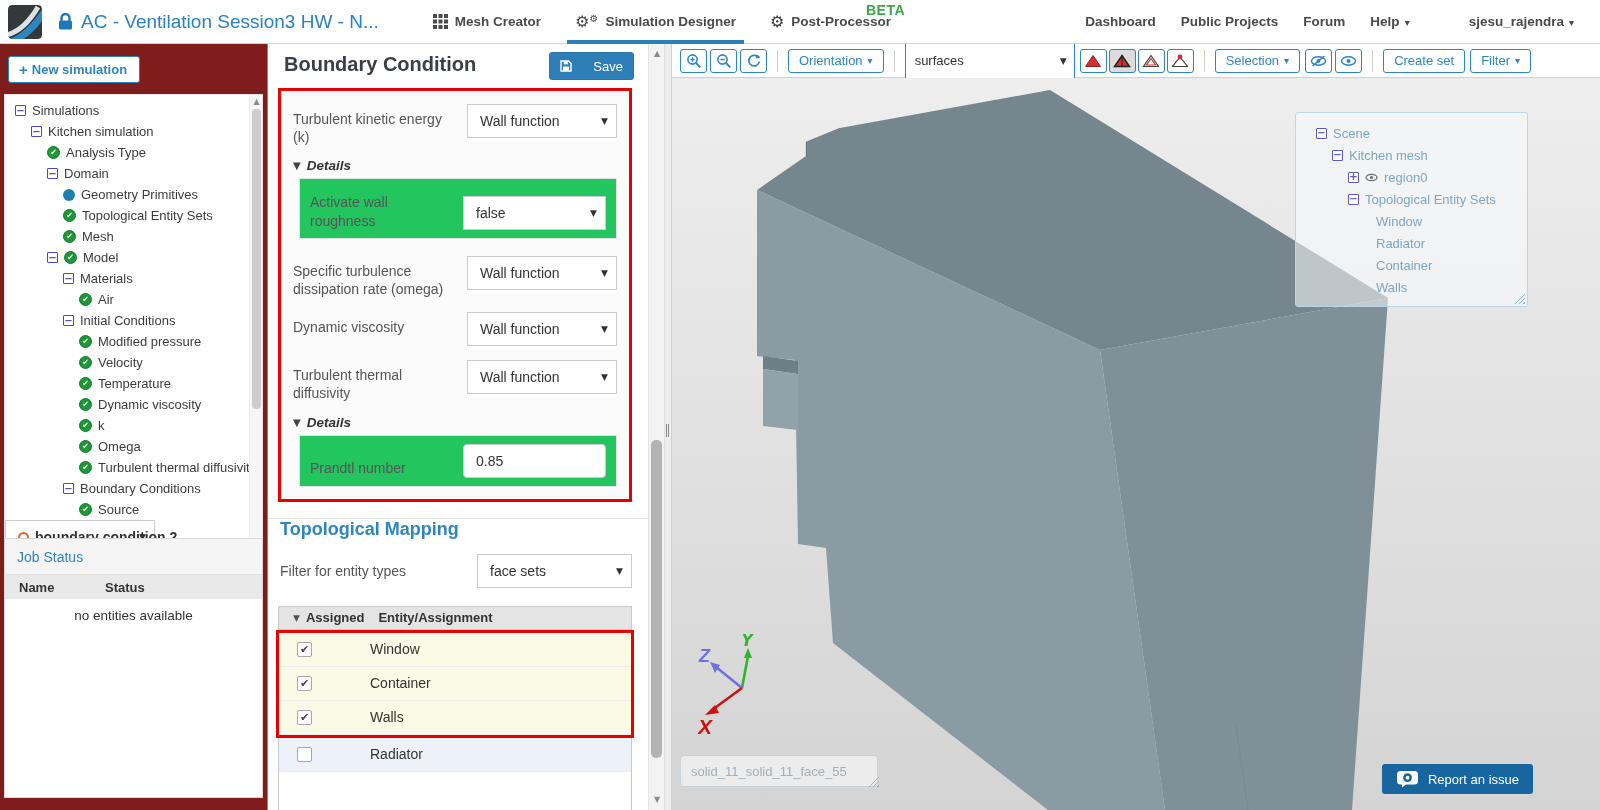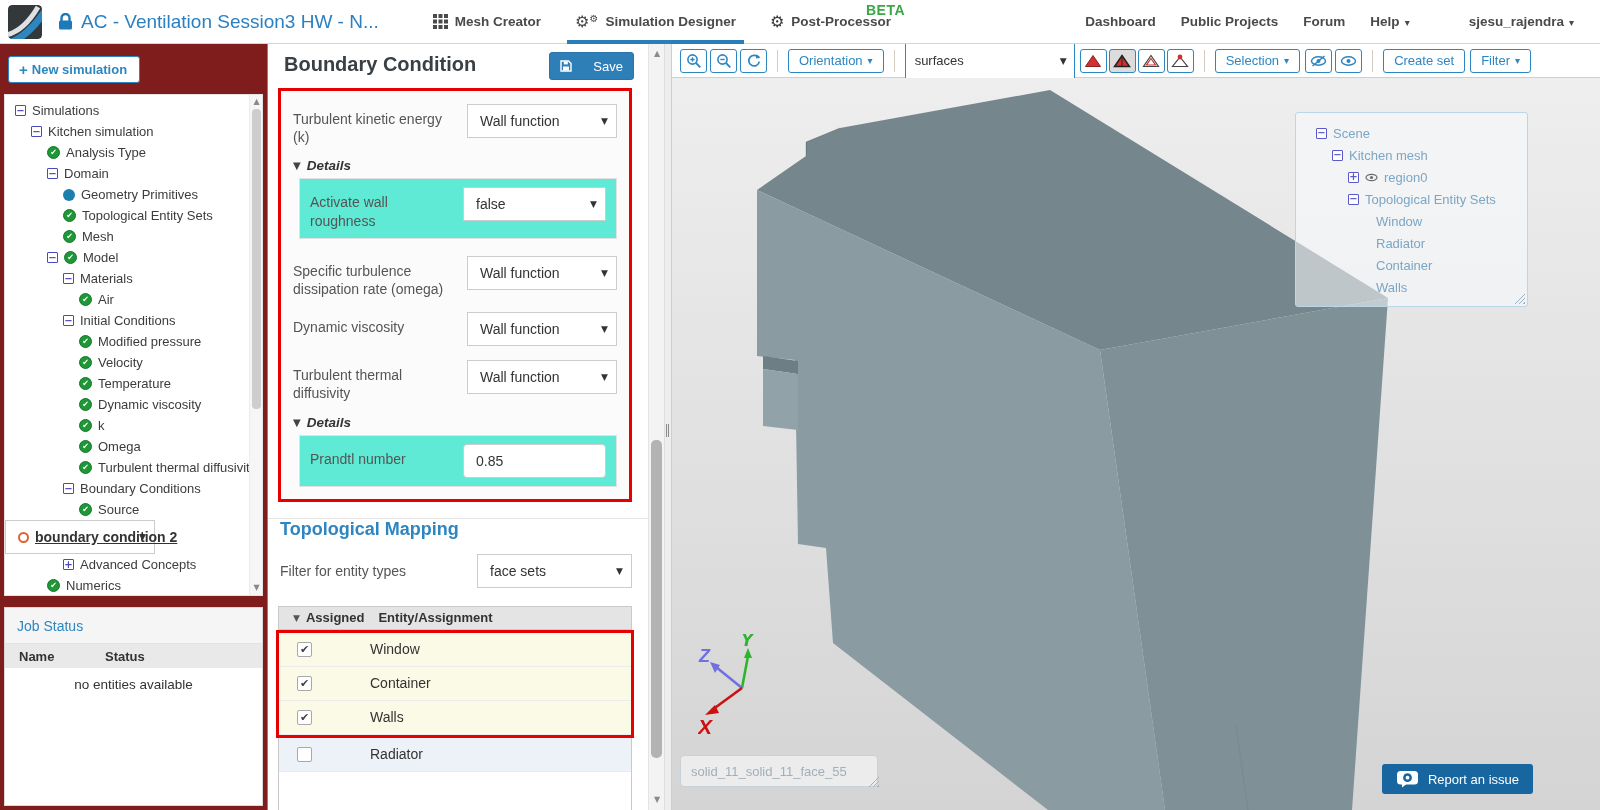--- a/index.html
+++ b/index.html
@@ -34,40 +34,40 @@
   .ticon[data-icon="minus"],.ticon[data-icon="plus"]{width:11px;height:11px;border:1px solid #4a4ac0;border-radius:1px;color:#4a4ac0;font-size:10px;font-weight:bold;background:#fff;line-height:1}
   .ticon[data-icon="minus"]::before{content:"−"}
   .ticon[data-icon="plus"]::before{content:"+"}
   .ticon[data-icon="check"]{width:13px;height:13px;background:#1f9638;border:1px solid #157a2a;border-radius:50%;color:#fff;font-size:8px}
   .ticon[data-icon="check"]::before{content:"✔"}
   .ticon[data-icon="dot"]{width:12px;height:12px;background:#1d7fb0;border-radius:50%}
   .ticon[data-icon="ring"]{width:11px;height:11px;border:2px solid #e2622b;border-radius:50%;background:#fff}
   .tree-scroll{position:absolute;top:0;right:0;width:13px;bottom:0;background:#f6f6f6;border-left:1px solid #ececec}
   .sb-arrow{position:absolute;left:0;width:13px;height:12px;color:#8a8a8a;font-size:8px;text-align:center;line-height:12px}
   .sb-thumb{position:absolute;left:2px;width:9px;background:#cdcdcd;border-radius:4px}
-  .jobstatus{position:absolute;left:4px;right:4px;bottom:4px;height:199px;border:1px solid #d8d8d8;background:#fff}
+  .jobstatus{position:absolute;left:4px;right:4px;bottom:12px;height:260px;border:1px solid #d8d8d8;background:#fff}
   .js-head{height:36px;background:#f5f5f5;border-bottom:1px solid #e3e3e3;display:flex;align-items:center;padding-left:12px;color:#2e86c1;font-size:14px}
   .js-cols{height:24px;background:#e9e9e9;display:flex;align-items:center;font-size:13px;font-weight:bold;color:#333}
   .js-col1{padding-left:14px;width:100px}
   .js-empty{text-align:center;padding-top:9px;font-size:13.5px;color:#333}
 
   
   .panel{position:absolute;left:268px;top:44px;width:380px;height:766px;background:#fff;overflow:hidden}
   .panel-header{position:relative;height:42px}
   .panel-title{position:absolute;left:16px;top:9px;font-size:20px;font-weight:bold;color:#3a3f44}
   .save-btn{position:absolute;right:14px;top:8px;height:28px;padding:0 10px;background:#2e7fb8;border:1px solid #2a74a8;border-radius:3px;color:#fff;font-size:13px;display:flex;align-items:center;gap:21px;cursor:pointer;font-family:inherit}
   .redbox{border:3px solid #e60000}
   .form-box{margin:2px 16px 16px 10px;background:#fbfbfb;padding:6px 0 8px}
   .frow{display:flex;align-items:flex-start;padding:7px 12px}
   .flabel{flex:1;font-size:14px;color:#555;padding-top:6px;line-height:1.3;padding-right:8px}
   .sel{position:relative;width:150px;flex:none;height:34px;background:#fff;border:1px solid #ccc;border-radius:0;font-size:14px;color:#333;display:flex;align-items:center;padding:0 22px 0 12px;cursor:pointer}
   .sel::after{content:"▼";font-family:"DejaVu Sans",sans-serif;position:absolute;right:8px;top:50%;transform:translateY(-50%);font-size:9px;color:#333}
   .details-head{display:flex;align-items:center;padding:5px 12px 3px;font-size:13.5px;font-weight:bold;font-style:italic;color:#333}
   .details-head::before{content:"▼";font-family:"DejaVu Sans",sans-serif;font-style:normal;font-size:10px;margin-right:6px;color:#444}
-  .details-panel{margin:2px 12px 10px 18px;background:#5eead4;border:1px solid #e2e2e2;display:flex;align-items:flex-start;padding:8px 10px}
+  .details-panel{margin:2px 12px 10px 18px;background:#22c55e;border:1px solid #e2e2e2;display:flex;align-items:flex-end;padding:8px 10px}
   .details-panel .flabel{padding-top:6px}
   .details-panel .sel,.tinput{width:143px}
   .tinput{flex:none;height:34px;background:#fff;border:1px solid #ccc;border-radius:4px;font-size:14px;color:#333;display:flex;align-items:center;padding:0 12px}
   .panel-div{border-top:1px solid #e6e6e6;margin:16px 0 0}
   .topo-title{margin:0 16px 12px 12px;font-size:18px;font-weight:bold;color:#2e86c1}
   .filter-row{display:flex;align-items:flex-start;padding:2px 16px 4px 12px}
   .filter-row .sel{width:155px}
   .table-box{margin:14px 16px 0 10px;border:1px solid #c9c9c9;background:#fff;height:247px;overflow:visible}
   .thead{display:flex;align-items:center;height:23px;background:#e4e4e4;border-bottom:1px solid #c9c9c9;font-size:13px;font-weight:bold;color:#333}
   .sort-caret{font-size:9px;color:#555;margin:0 6px 0 14px}

